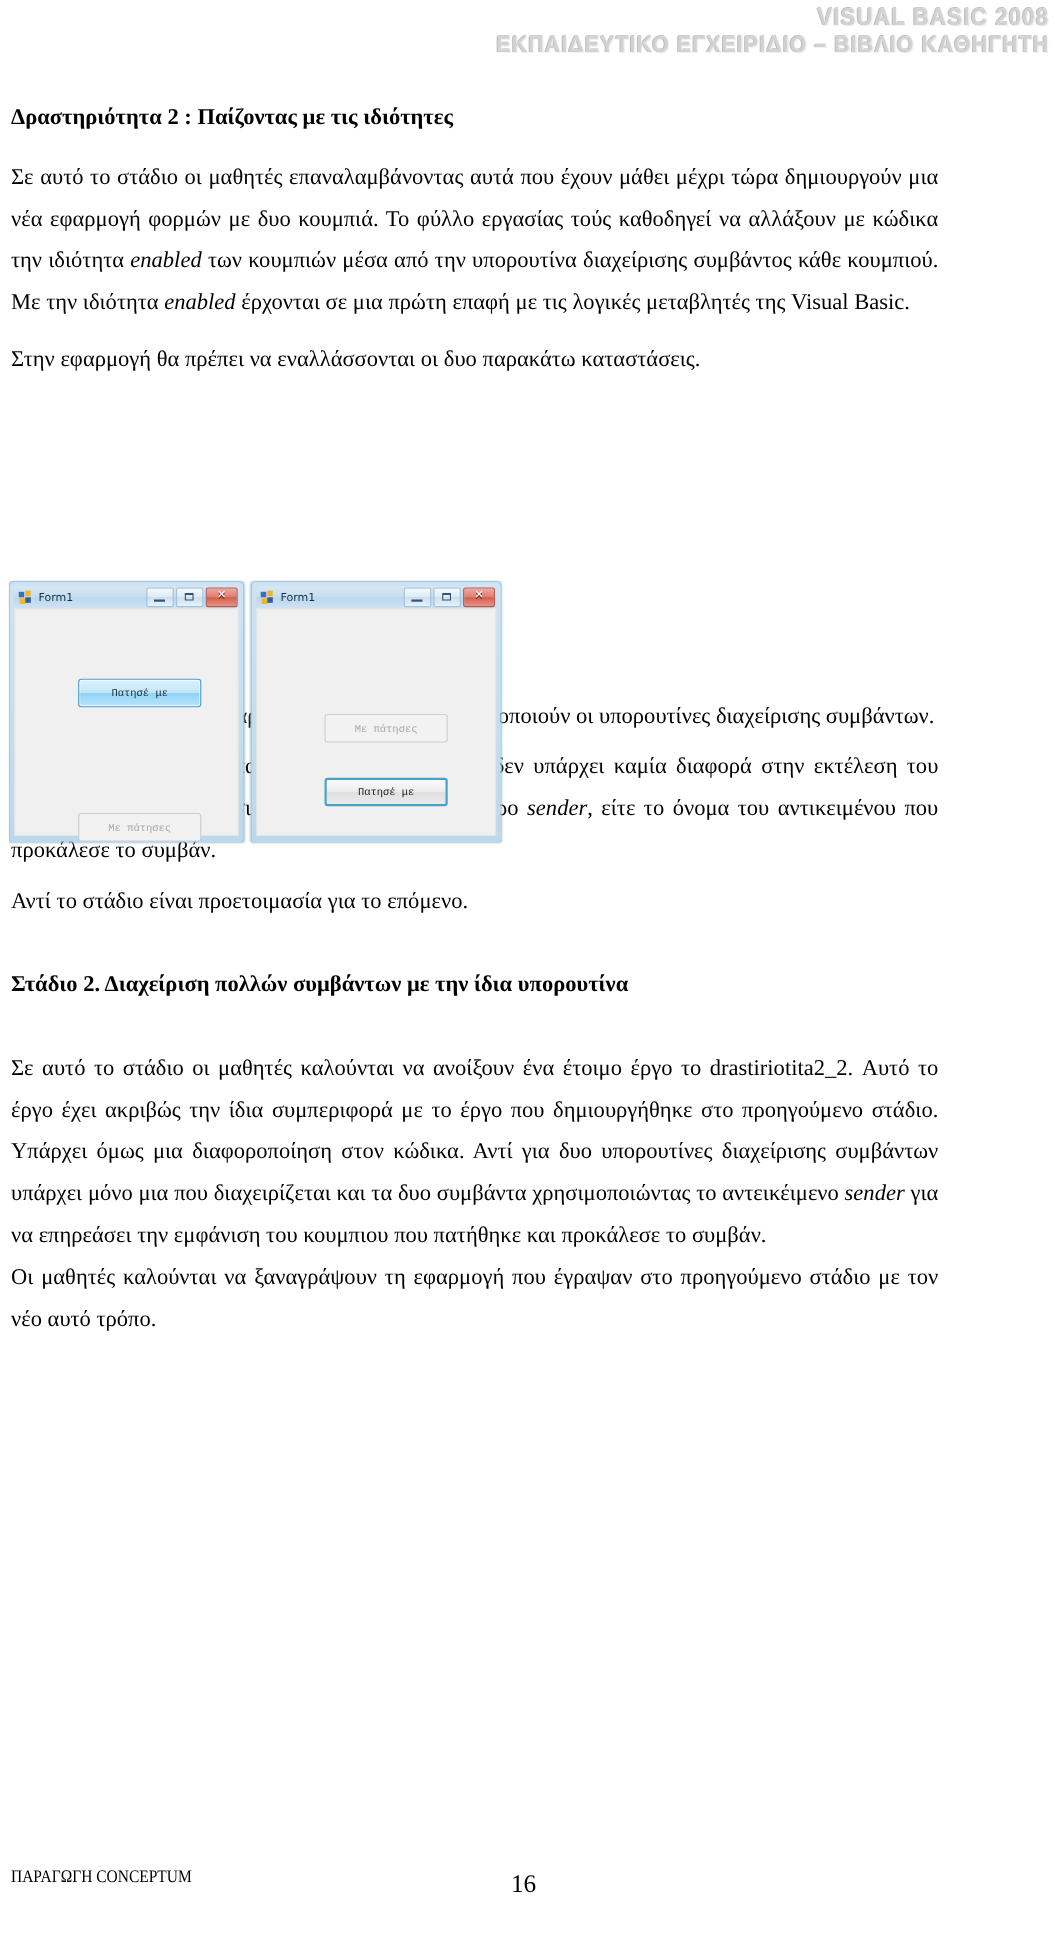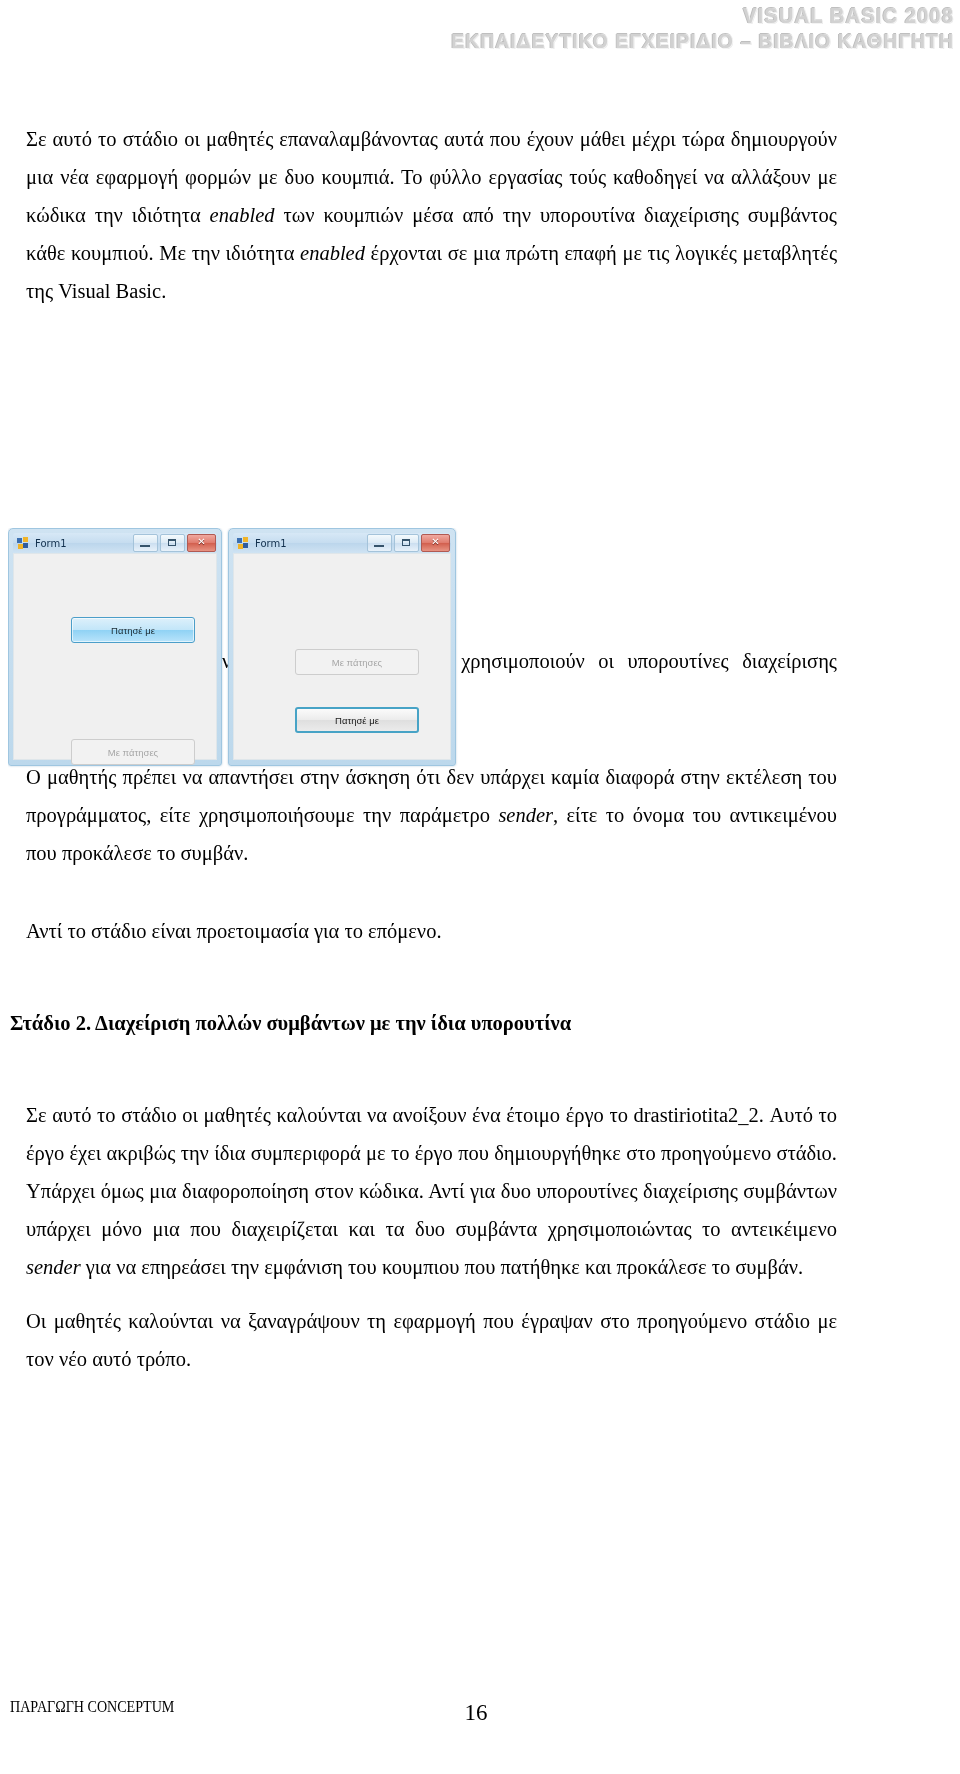--- a/index.html
+++ b/index.html
@@ -44,21 +44,21 @@
   .hdr-line-2 { font-size: 21px; line-height: 25px; }
 
   
   .page-body {
     position: absolute;
     left: 10px;
     top: 88px;
     width: 843px;
   }
   p.para {
-    margin: 16px;
+    margin: 0;
     font-size: 20.5px;
     line-height: 38px;
     text-align: justify;
     text-justify: inter-word;
   }
   p.para.center-ragged { text-align: left; }
   .h-bold {
     margin: 0;
     font-size: 20.5px;
     line-height: 38px;
@@ -160,25 +160,25 @@
   }
   .form-client {
     position: absolute;
     left: 4px; right: 4px; top: 24px; bottom: 5px;
     background: #f0f0f0;
     border: 1px solid #dfe6ea;
     box-sizing: border-box;
   }
   .vb-button {
     position: absolute;
-    width: 124px;
+    width: 112px;
     height: 26px;
     box-sizing: border-box;
     border-radius: 3px;
-    font-family: Liberation Sans, sans-serif;
+    font-family: Liberation Mono, monospace;
     font-size: 9.5px;
     display: flex;
     align-items: center;
     justify-content: center;
     white-space: nowrap;
   }
   .vb-button.enabled-blue {
     border: 1px solid #4b9ec9;
     background: linear-gradient(to bottom, #ddf0fb 0%, #c3e6f9 48%, #8fd2f4 50%, #b9e4fb 100%);
     color: #1b2b33;
@@ -226,27 +226,29 @@
 </head>
 <body>
 
 <div id="doc-header">
   <div class="hdr-line hdr-line-1">VISUAL BASIC 2008</div>
   <div class="hdr-line hdr-line-2">ΕΚΠΑΙΔΕΥΤΙΚΟ ΕΓΧΕΙΡΙΔΙΟ – ΒΙΒΛΙΟ ΚΑΘΗΓΗΤΗ</div>
 </div>
 
 <div class="page-body">
 
+  <div class="h-bold">Δραστηριότητα 2 : Παίζοντας με τις ιδιότητες</div>
   <div class="sp-8"></div>
 
   <div class="sp-8"></div>
 
   <p class="para"><span>Σε αυτό το στάδιο οι μαθητές επαναλαμβάνοντας αυτά που έχουν μάθει μέχρι τώρα δημιουργούν μια νέα εφαρμογή φορμών με δυο κουμπιά. Το φύλλο εργασίας τούς καθοδηγεί να αλλάξουν με κώδικα την ιδιότητα </span><i class="term">enabled</i><span> των κουμπιών μέσα από την υπορουτίνα διαχείρισης συμβάντος κάθε κουμπιού. Με την  ιδιότητα </span><i class="term">enabled</i><span> έρχονται σε μια πρώτη επαφή με τις λογικές μεταβλητές της Visual Basic.</span></p>
 
   <div class="sp-14"></div>
+  <p class="para center-ragged">Στην εφαρμογή θα πρέπει να εναλλάσσονται οι δυο παρακάτω καταστάσεις.</p>
 
   <div style="height:286px"></div>
 
   <p class="para"><span>Επίσης, μαθαίνουν την παράμετρο </span><i class="term">sender</i><span> που χρησιμοποιούν οι υπορουτίνες διαχείρισης συμβάντων.</span></p>
 
   <div class="sp-8"></div>
   <p class="para"><span>Ο μαθητής πρέπει να απαντήσει στην άσκηση ότι δεν υπάρχει καμία διαφορά στην εκτέλεση του προγράμματος, είτε χρησιμοποιήσουμε την παράμετρο </span><i class="term">sender</i><span>, είτε το όνομα του αντικειμένου που προκάλεσε το συμβάν.</span></p>
 
   <div class="sp-8"></div>
   <p class="para center-ragged">Αντί το στάδιο είναι προετοιμασία για το επόμενο.</p>

